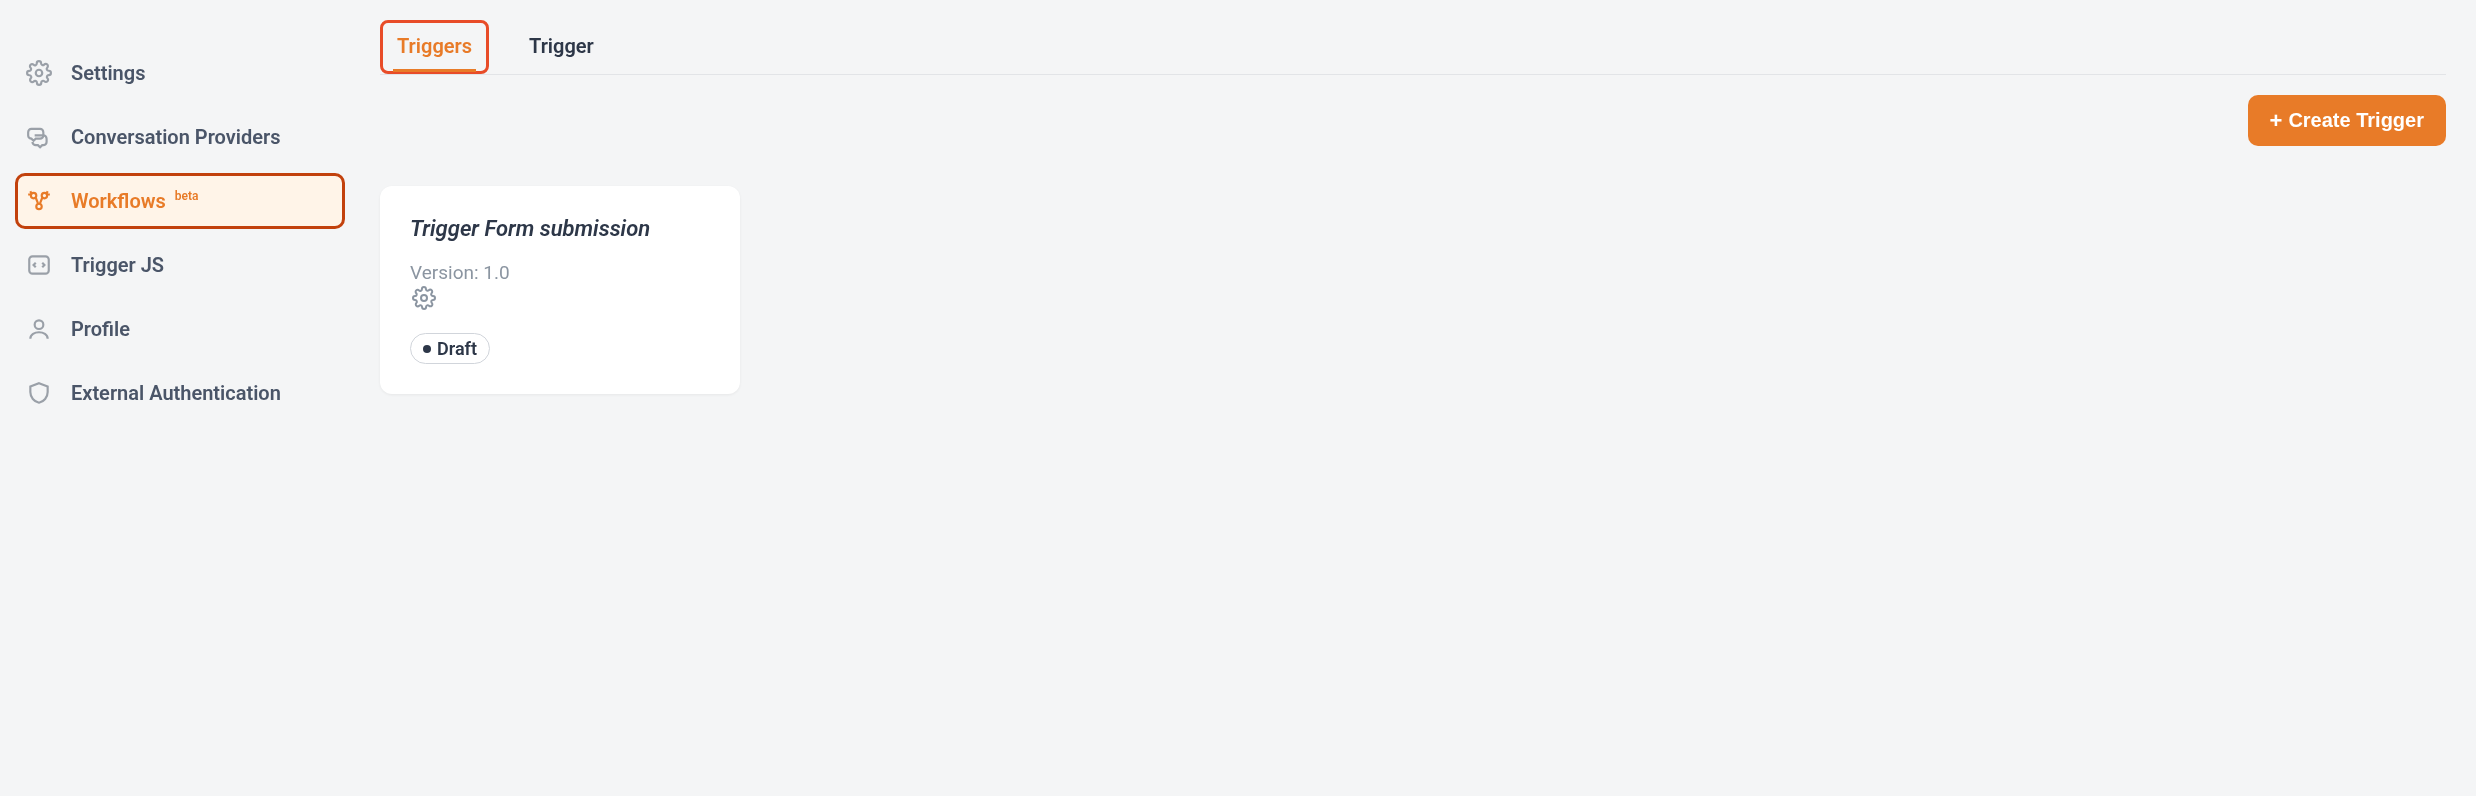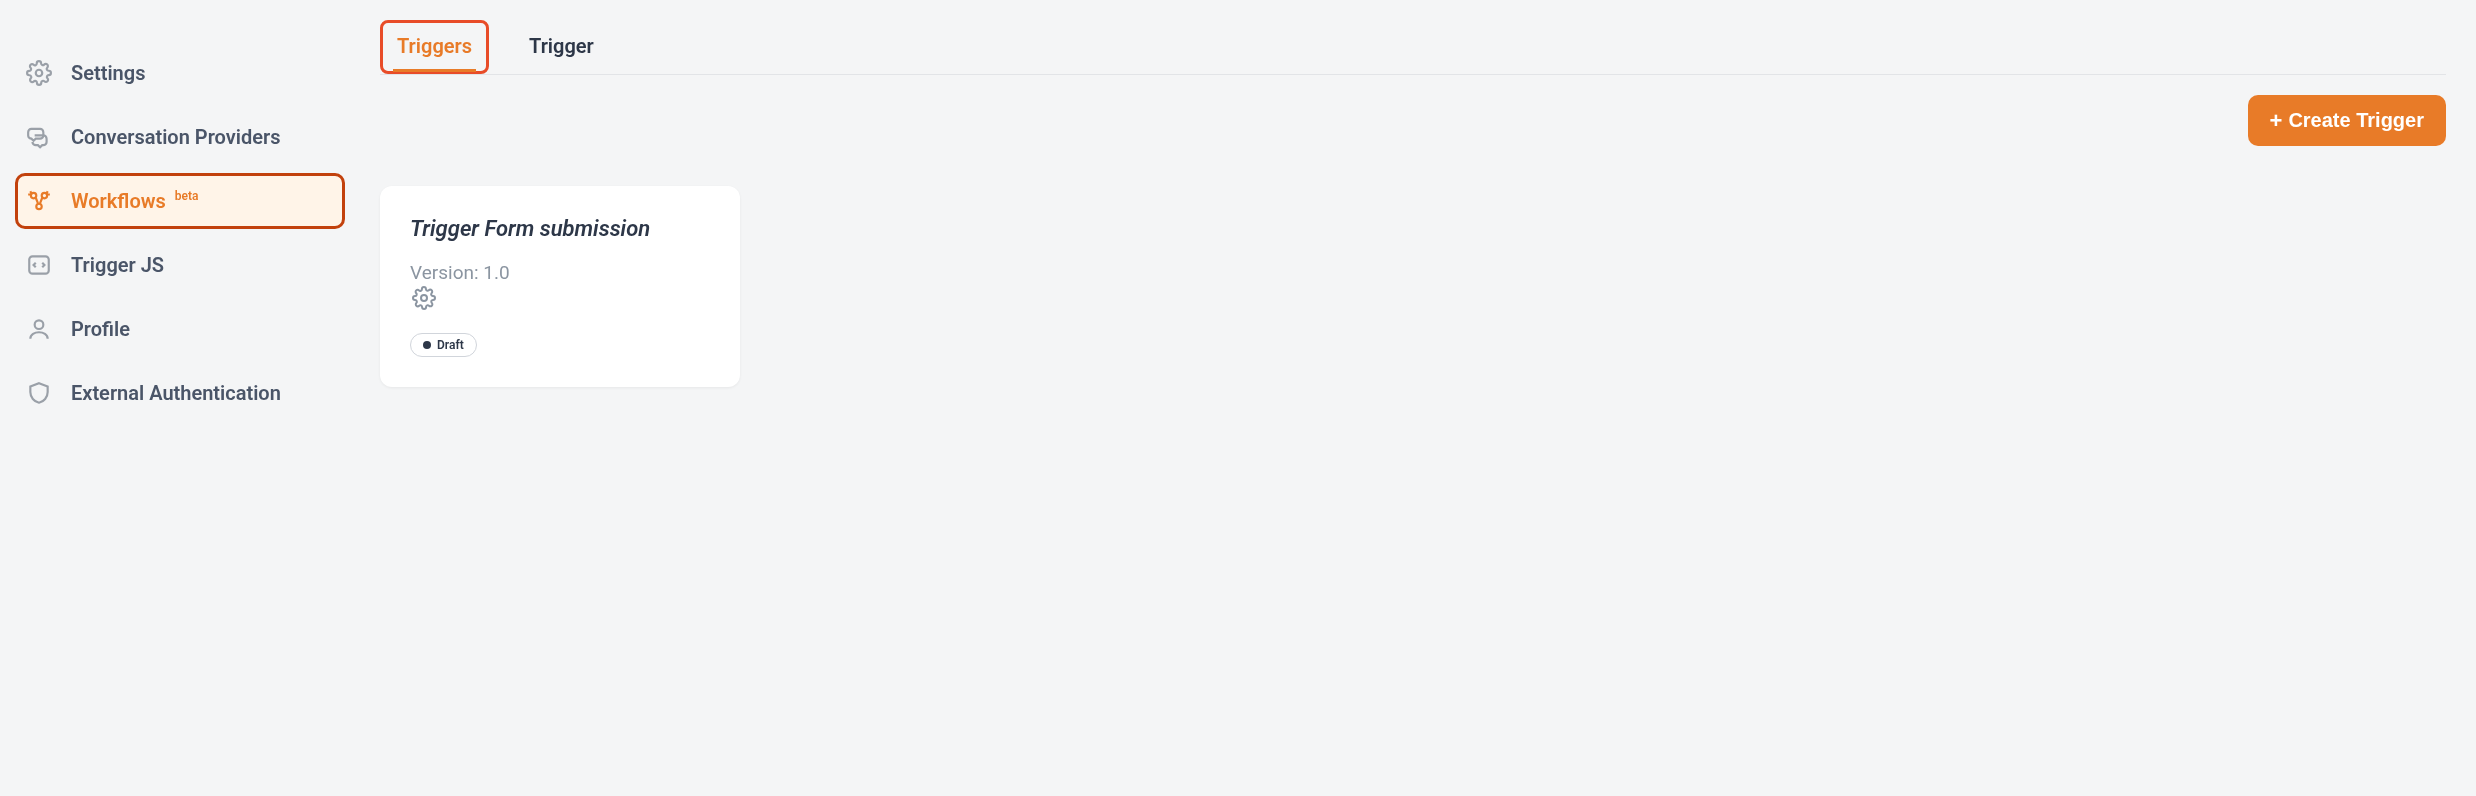--- a/index.html
+++ b/index.html
@@ -165,21 +165,21 @@
       fill: none;
       stroke-width: 2;
     }
     .status-badge {
       display: inline-flex;
       align-items: center;
       gap: 6px;
       border: 1px solid #d1d5db;
       border-radius: 16px;
       padding: 4px 12px;
-      font-size: 12px;
+      font-size: 18px;
       font-weight: 600;
       color: #2d3748;
     }
     .status-dot {
       width: 8px;
       height: 8px;
       border-radius: 50%;
       background: #2d3748;
     }
   </style>

